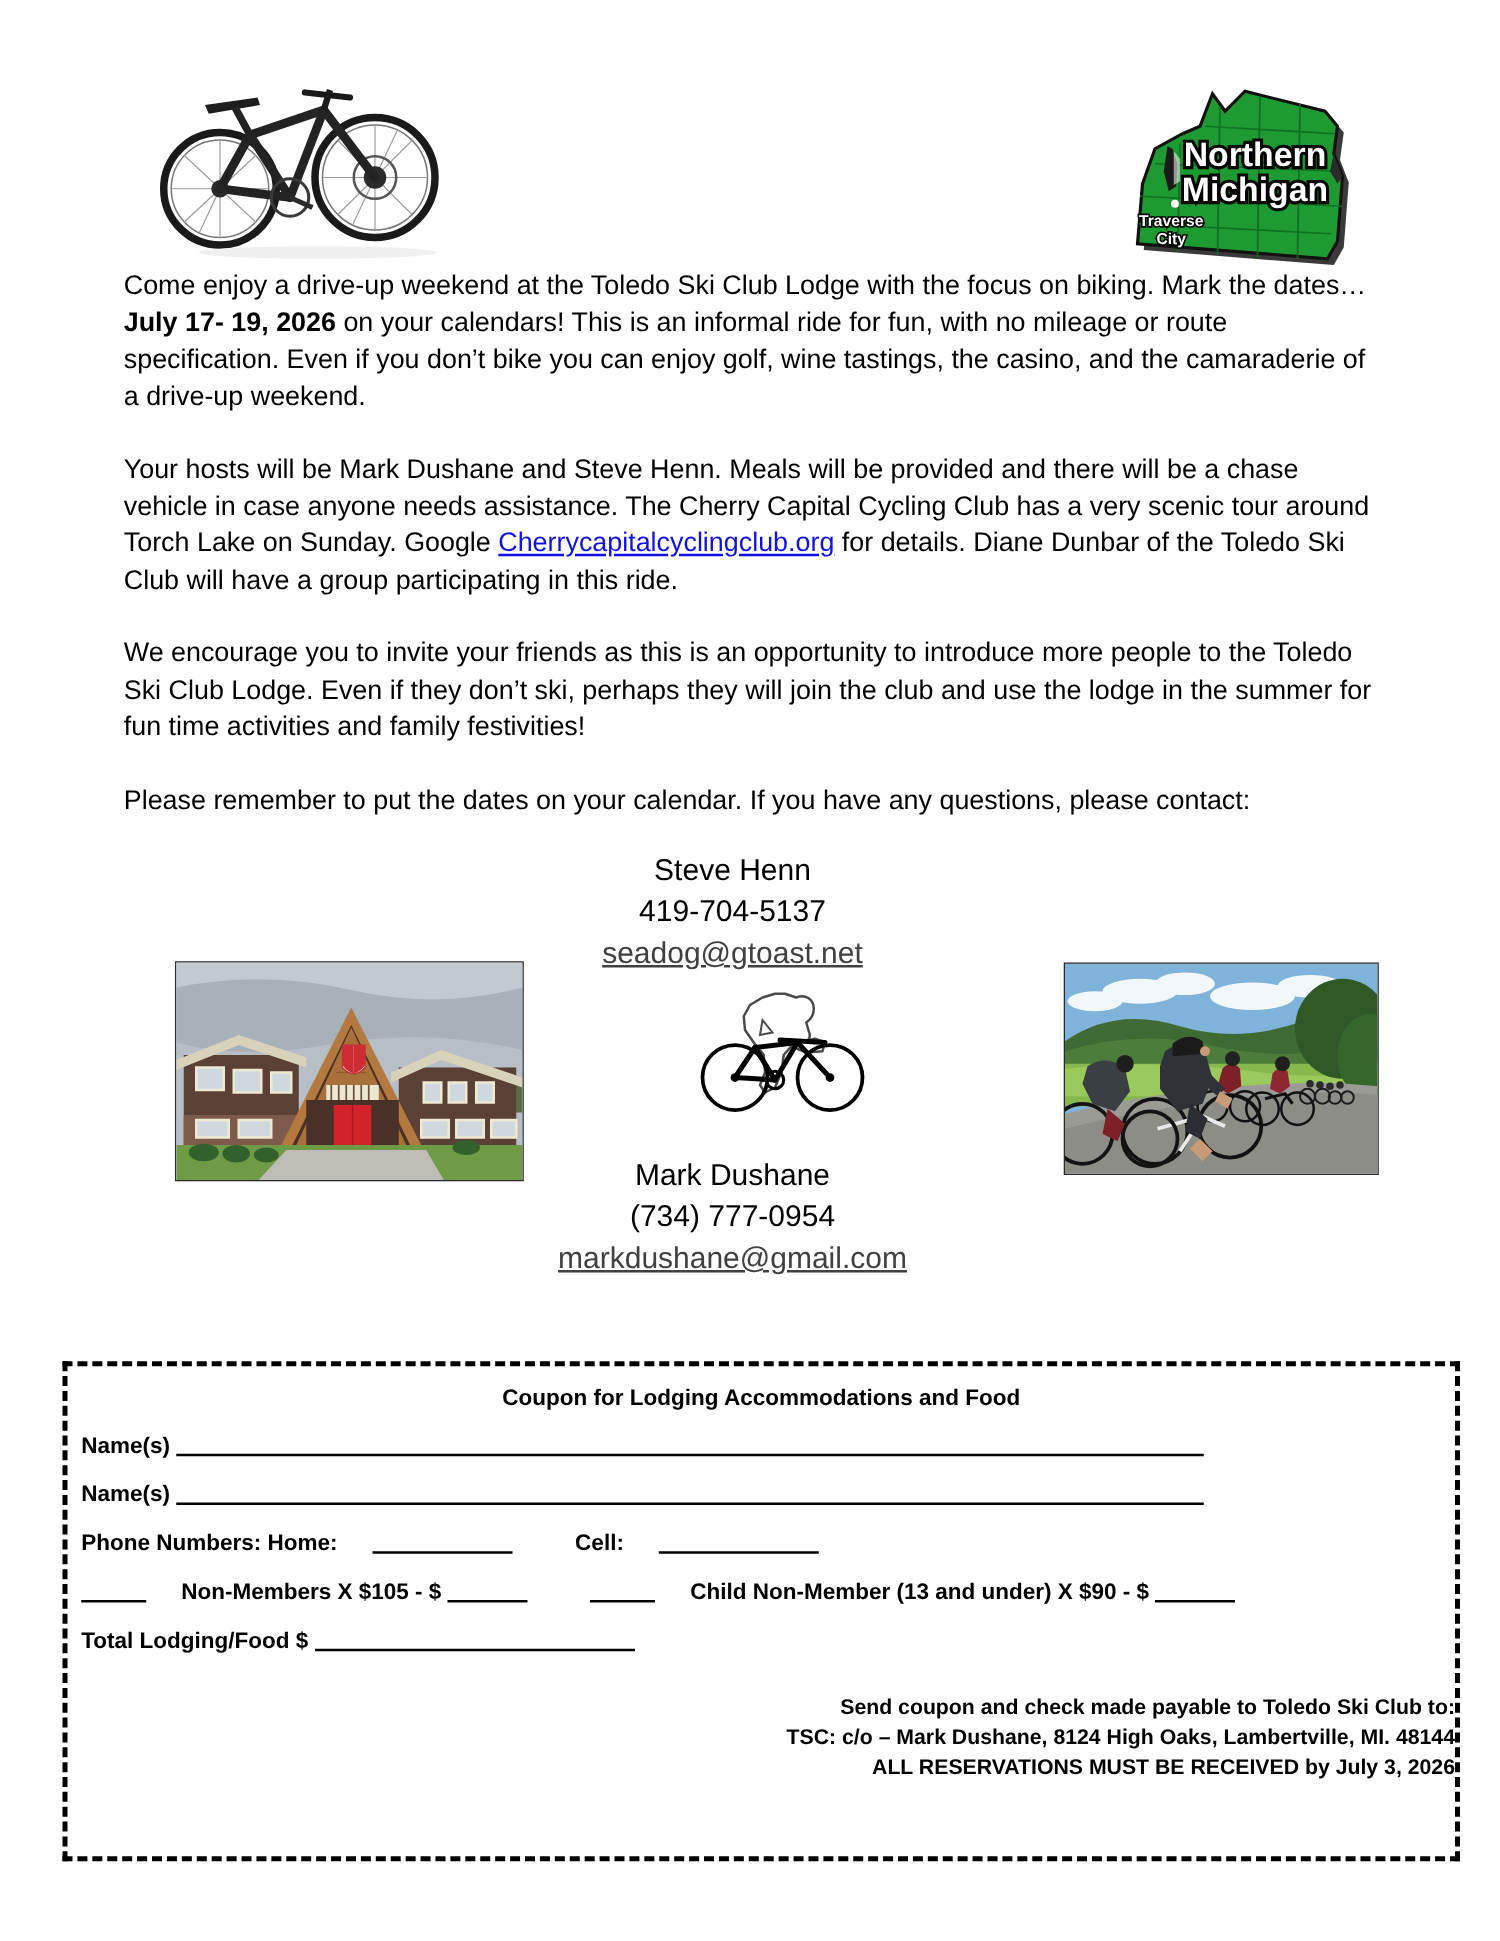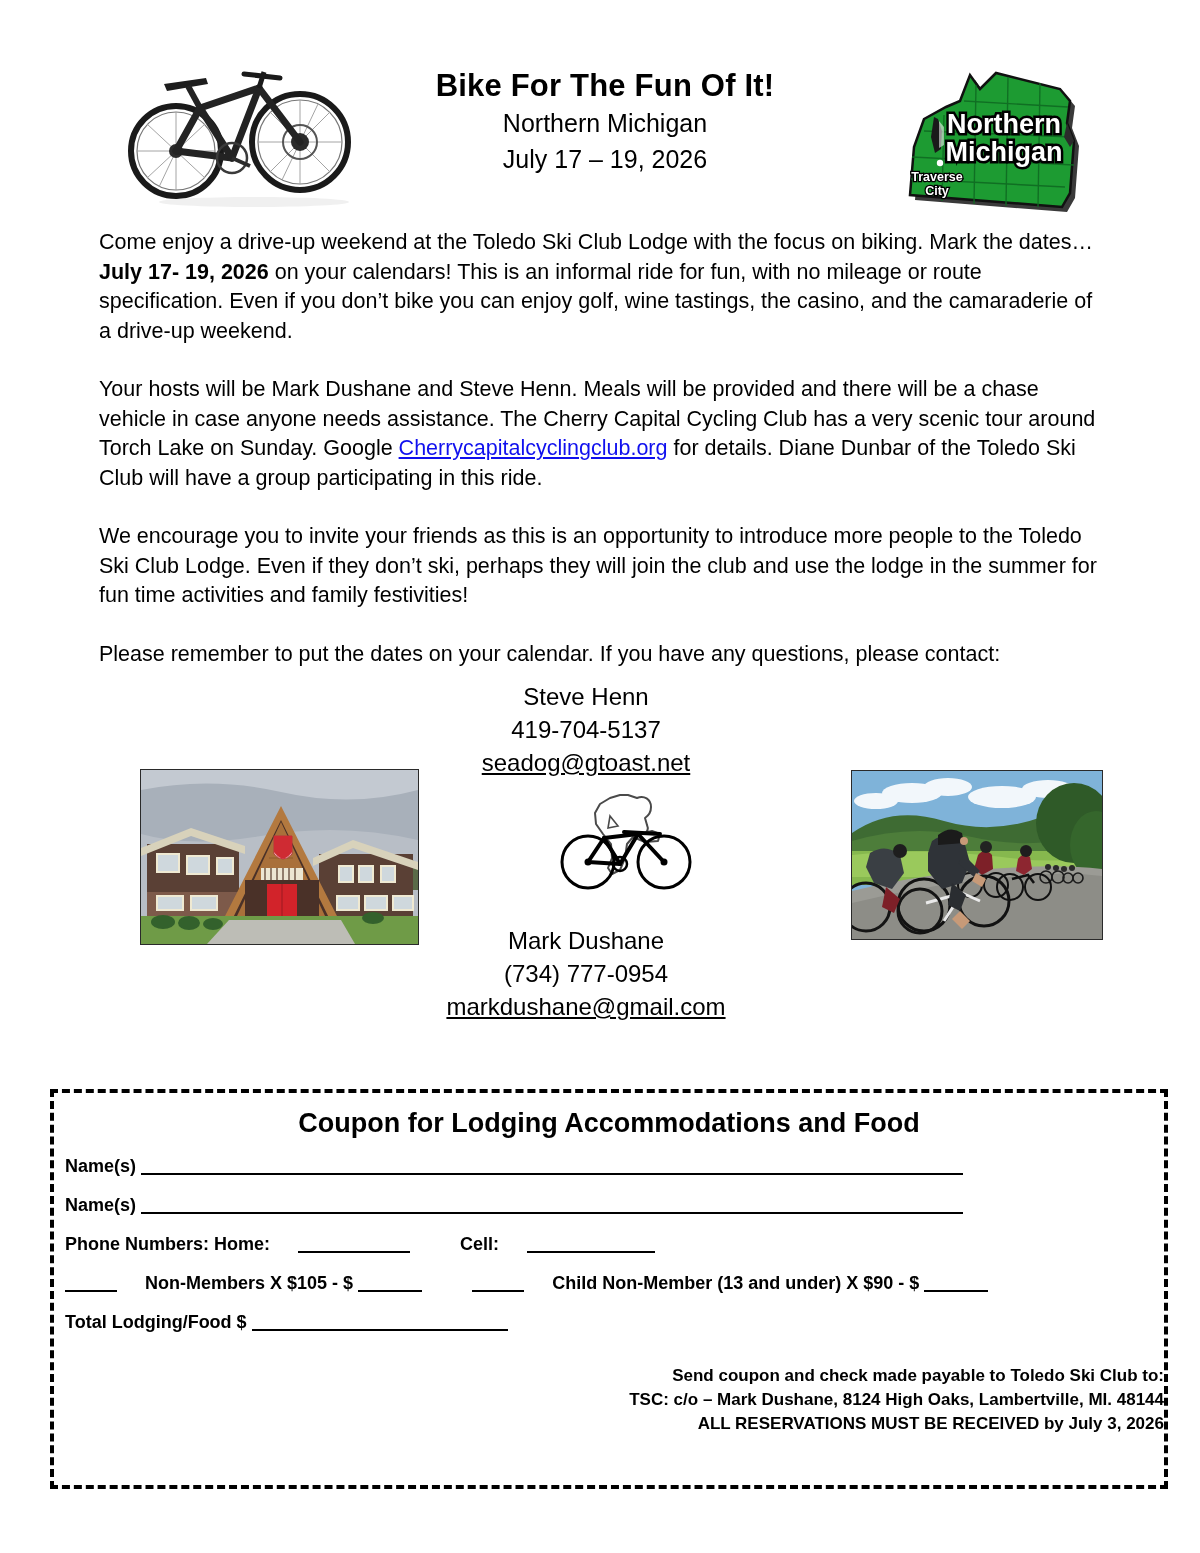--- a/index.html
+++ b/index.html
@@ -63,21 +63,21 @@
     top: 45px;
     width: 212px;
     height: 172px;
   }
   .nm-logo svg { display:block; width:100%; height:100%; }
 
   
   .body-copy {
     position: absolute;
     left: 99px;
-    top: 228px;
+    top: 214px;
     width: 1010px;
     font-size: 21.5px;
     line-height: 29.5px;
     text-align: left;
   }
   .para { margin: 0 0 29px 0; }
   .para:last-child { margin-bottom: 0; }
   .para b { font-weight: bold; }
   .link {
     color: #1010ee;
@@ -89,21 +89,21 @@
     position: absolute;
     width: 500px;
     left: 336px;
     text-align: center;
     font-size: 24px;
     line-height: 33px;
   }
   .contact-steve { top: 680px; }
   .contact-mark  { top: 924px; }
   .contact .email {
-    color: #000000;
+    color: #404040;
     text-decoration: underline;
   }
 
   
   .cyclist-art {
     position: absolute;
     left: 548px;
     top: 786px;
     width: 160px;
     height: 112px;
@@ -137,21 +137,21 @@
     left: 50px;
     top: 1089px;
     width: 1118px;
     height: 400px;
     box-sizing: border-box;
     border: 4px dashed #000000;
     background: #ffffff;
   }
   .coupon-title {
     text-align: center;
-    font-size: 27px;
+    font-size: 18px;
     font-weight: bold;
     margin-top: 15px;
   }
   .coupon-rows {
     margin-top: 13px;
     padding-left: 11px;
   }
   .crow {
     font-size: 18px;
     font-weight: bold;
@@ -241,25 +241,20 @@
         <path d="M60 38 L102 32 L104 38 L63 45 Z" fill="#1d1d1d" stroke="none"></path>
         <line x1="84" y1="40" x2="96" y2="62" stroke="#232323" stroke-width="6"></line>
 
         <circle cx="128" cy="112" r="15" stroke="#3a3a3a" stroke-width="2.5"></circle>
         <line x1="128" y1="112" x2="146" y2="120" stroke="#2b2b2b" stroke-width="4"></line>
       </g>
       <ellipse cx="150" cy="156" rx="95" ry="5" fill="#f0f0f0"></ellipse>
     </svg>
   </div>
 
-  <div class="header-title-block">
-    <div class="title-main">Bike For The Fun Of It!</div>
-    <div class="title-sub">Northern Michigan</div>
-    <div class="title-sub">July 17 – 19, 2026</div>
-  </div>
 
   <div class="nm-logo">
     <svg viewBox="0 0 212 172" xmlns="http://www.w3.org/2000/svg">
       <rect width="212" height="172" fill="#ffffff"></rect>
 
       <path d="M30 102 L26 150 L178 162 L186 148 L190 96 L183 78 L186 56 L176 44 L112 28 L96 44 L86 30 L76 56 L62 62 L40 74 Z" fill="#3a3a3a" transform="translate(5,5)"></path>
 
       <path d="M30 102 L26 150 L178 162 L186 148 L190 96 L183 78 L186 56 L176 44 L112 28 L96 44 L86 30 L76 56 L62 62 L40 74 Z" fill="#1d9b32" stroke="#111111" stroke-width="2.5"></path>
 
       <g stroke="#0f6b22" stroke-width="1.4" opacity="0.9">

